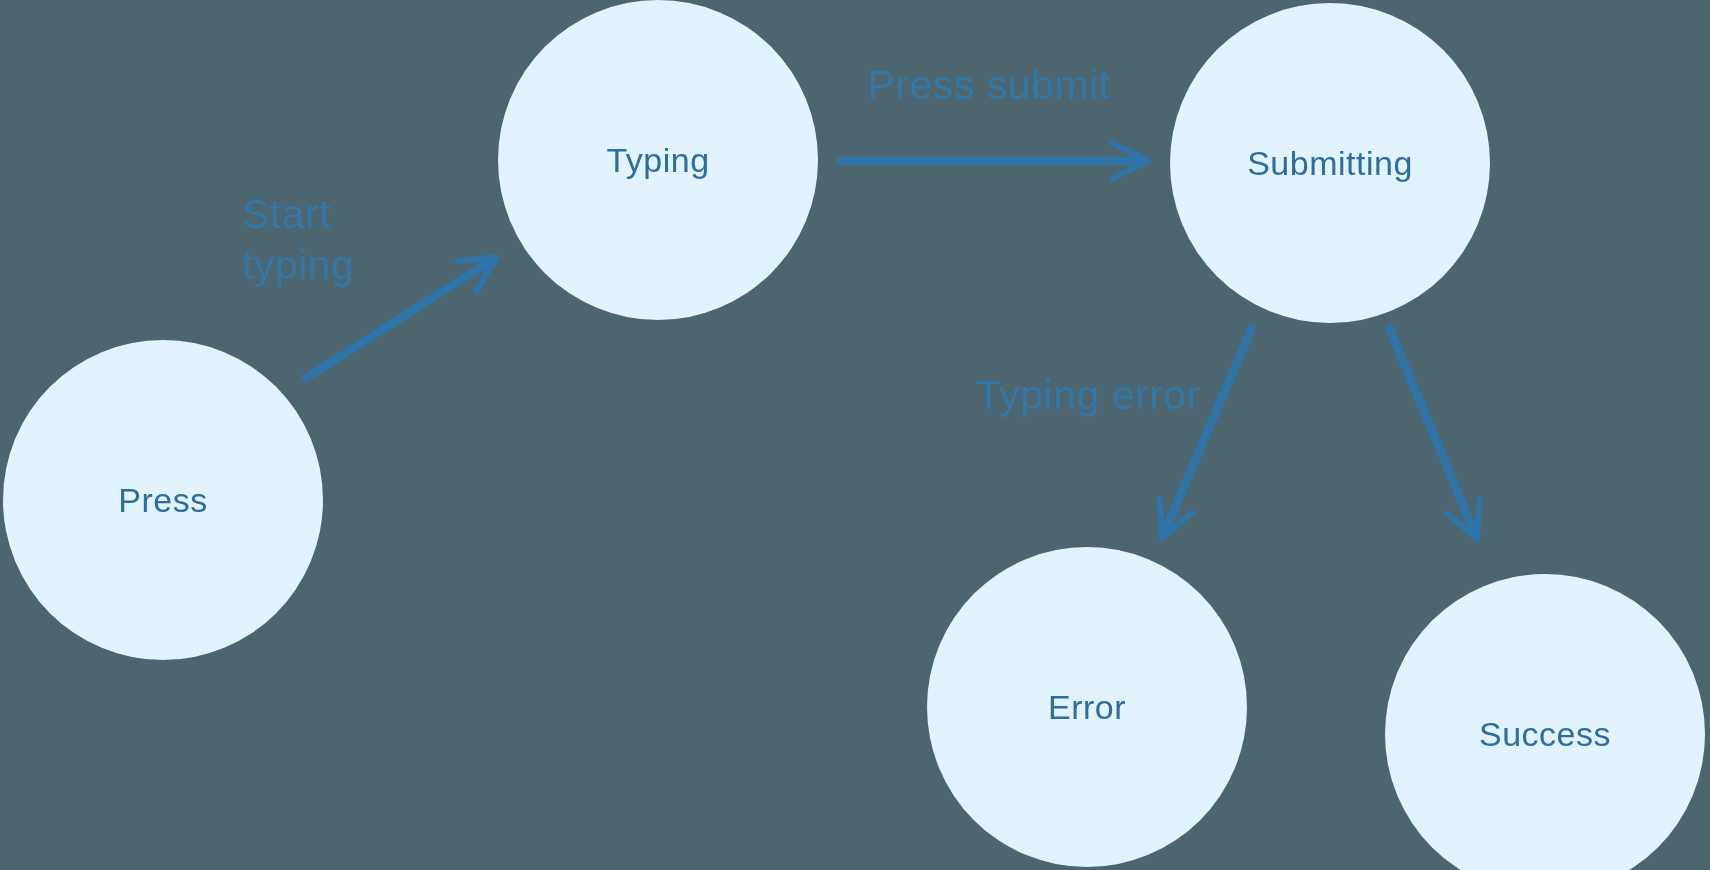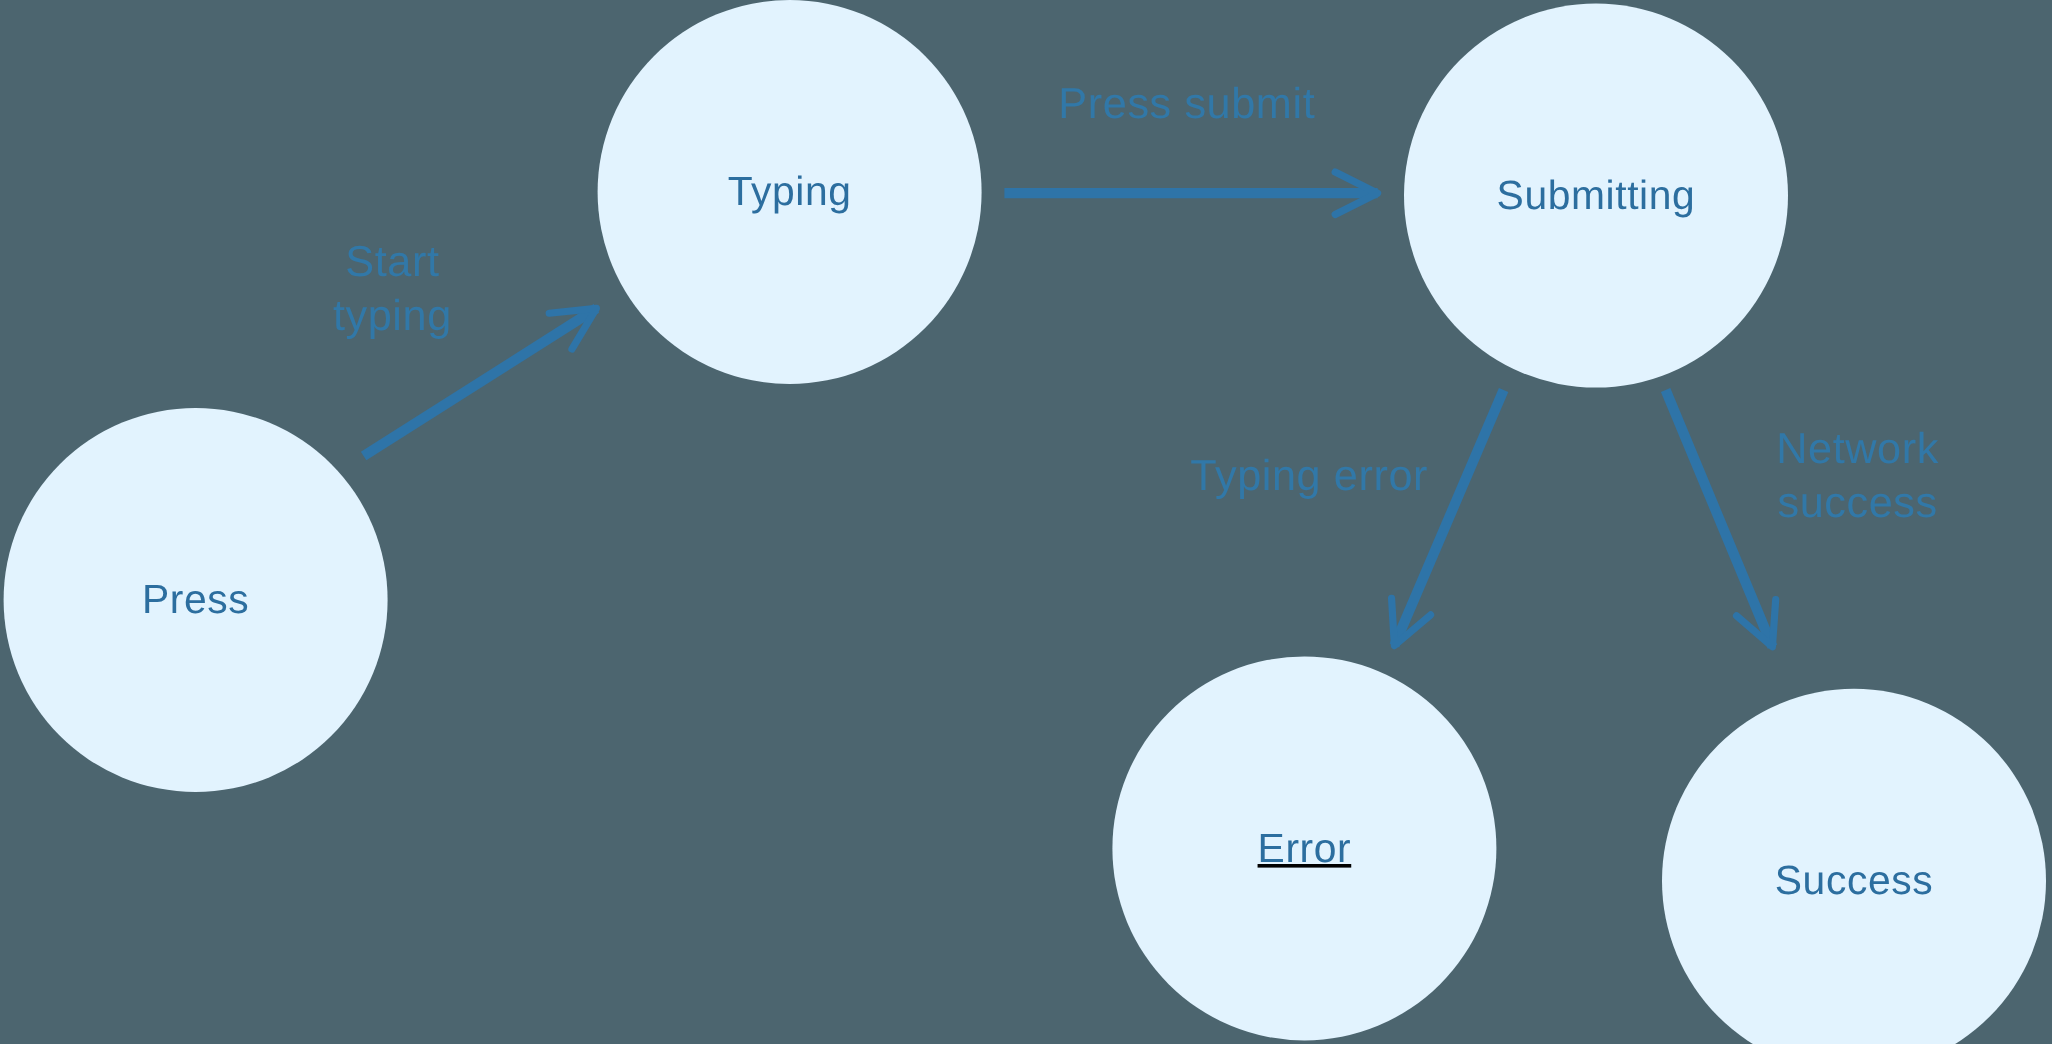--- a/index.html
+++ b/index.html
@@ -35,34 +35,33 @@
   .node-label {
     color: var(--node-text, #2C6E9F);
     font-size: 34px;
     letter-spacing: 0.5px;
     white-space: nowrap;
   }
   .edge-label {
     position: absolute;
     transform: translate(-50%, -50%);
     color: var(--edge-text, #3178A8);
-    font-size: 36px;
+    font-size: 41px;
     line-height: 1.25;
-    text-align: center;
     letter-spacing: 0.5px;
   }
   #label-press-submit { left: 989px; top: 86px;  white-space: nowrap; }
   #label-start-typing { left: 327px; top: 240px; width: 170px; }
   #label-network-error { left: 1091px; top: 396px; width: 230px; }
   #label-network-success { left: 1548px; top: 396px; width: 230px; }
 
   #node-empty      { left: 3px;    top: 340px; }
   #node-typing     { left: 498px;  top: 0px; }
   #node-submitting { left: 1170px; top: 3px; text-align: center; }
-  #node-error      { left: 927px;  top: 547px; text-decoration: underline; }
+  #node-error      { left: 927px;  top: 547px; }
   #node-success    { left: 1385px; top: 574px; }
 </style>
 </head>
 <body style="--bg: #4C656F; --node-fill: #E2F3FE; --node-text: #2C6E9F; --edge-text: #3178A8;">
 
 <div class="canvas">
 
   <svg class="edges" width="1710" height="870" viewBox="0 0 1710 870">
     <defs>
       <marker id="arrowhead" viewBox="0 0 20 20" refX="17" refY="10" markerWidth="6.4" markerHeight="6.4" orient="auto" markerUnits="strokeWidth">
@@ -94,15 +93,14 @@
   <div class="node" id="node-success">
     <span class="node-label">Success</span>
   </div>
 
   <div class="edge-label" id="label-start-typing">Start typing</div>
 
   <div class="edge-label" id="label-press-submit">Press submit</div>
 
   <div class="edge-label" id="label-network-error">Typing error</div>
 
-  <div class="edge-label" id="label-network-success">Network success</div>
 
 </div>
 
 </body></html>

